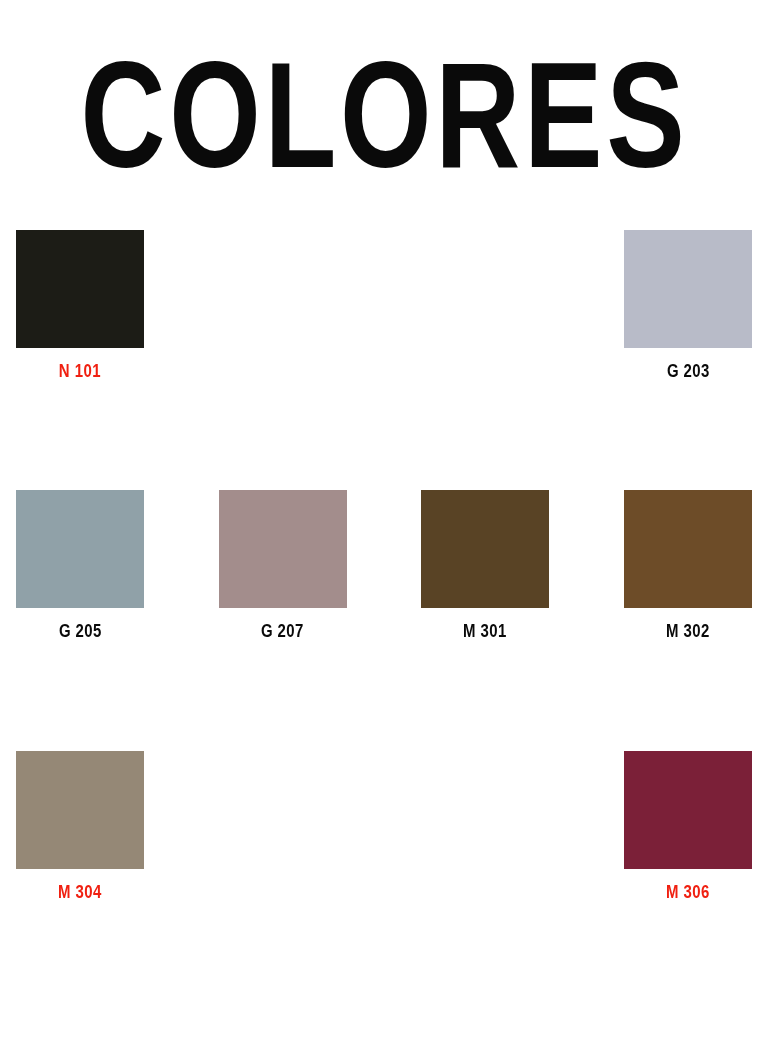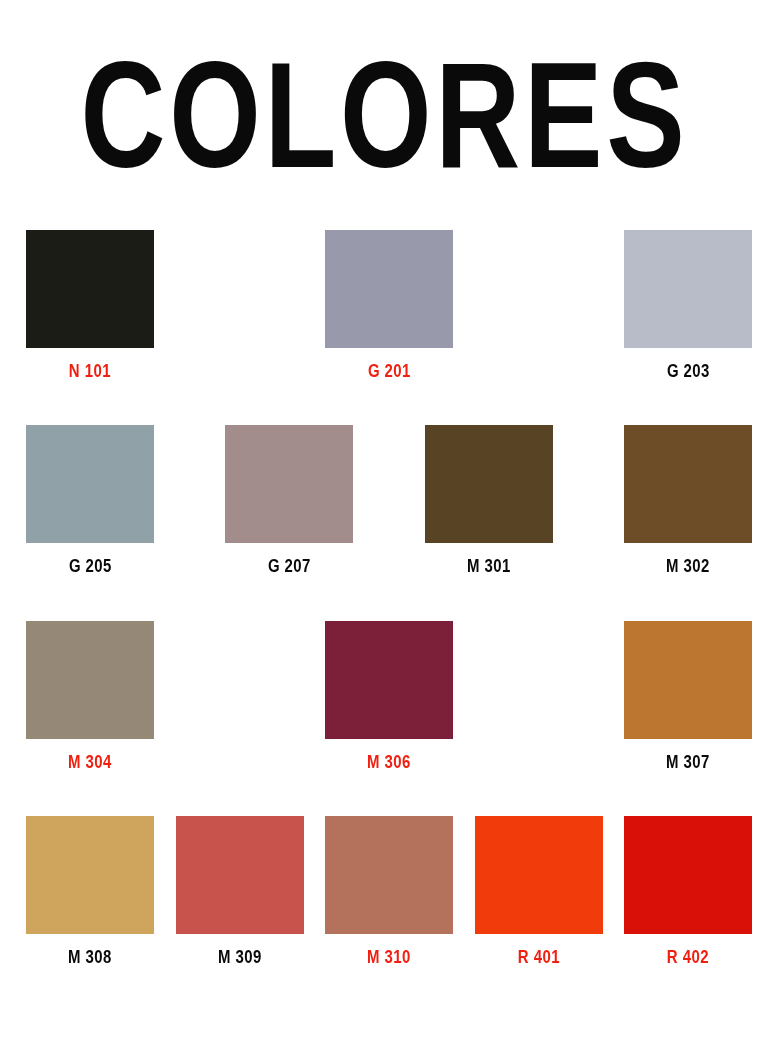--- a/index.html
+++ b/index.html
@@ -45,21 +45,21 @@
     transform-origin: center center;
     white-space: nowrap;
     -webkit-font-smoothing: antialiased;
   }
 
   
   .grid {
     flex: 1 1 auto;
     display: flex;
     flex-direction: column;
-    padding: 0 16px 30px 26px;
+    padding: 0 16px 30px 16px;
     box-sizing: border-box;
   }
   .row {
     flex: 1 1 0;
     display: flex;
     flex-direction: row;
     justify-content: space-between;
     align-items: flex-start;
   }
   .cell {
@@ -96,24 +96,20 @@
     <div class="title">COLORES</div>
   </div>
 
   <div class="grid" id="swatch-grid">
       <div class="row">
         <div class="cell">
           <div class="swatch" style="background-color: rgb(28, 28, 22);"></div>
           <div class="label red">N 101</div>
         </div>
         <div class="cell">
-          <div class="swatch" style="background-color: rgb(152, 153, 171);"></div>
-          <div class="label red">G 201</div>
-        </div>
-        <div class="cell">
           <div class="swatch" style="background-color: rgb(184, 187, 200);"></div>
           <div class="label black">G 203</div>
         </div>
       </div>
       <div class="row">
         <div class="cell">
           <div class="swatch" style="background-color: rgb(144, 161, 168);"></div>
           <div class="label black">G 205</div>
         </div>
         <div class="cell">
@@ -131,42 +127,16 @@
       </div>
       <div class="row">
         <div class="cell">
           <div class="swatch" style="background-color: rgb(149, 136, 118);"></div>
           <div class="label red">M 304</div>
         </div>
         <div class="cell">
           <div class="swatch" style="background-color: rgb(123, 32, 56);"></div>
           <div class="label red">M 306</div>
         </div>
-        <div class="cell">
-          <div class="swatch" style="background-color: rgb(189, 118, 48);"></div>
-          <div class="label black">M 307</div>
-        </div>
-      </div>
-      <div class="row">
-        <div class="cell">
-          <div class="swatch" style="background-color: rgb(207, 164, 93);"></div>
-          <div class="label black">M 308</div>
-        </div>
-        <div class="cell">
-          <div class="swatch" style="background-color: rgb(200, 82, 76);"></div>
-          <div class="label black">M 309</div>
-        </div>
-        <div class="cell">
-          <div class="swatch" style="background-color: rgb(180, 113, 92);"></div>
-          <div class="label red">M 310</div>
-        </div>
-        <div class="cell">
-          <div class="swatch" style="background-color: rgb(242, 59, 10);"></div>
-          <div class="label red">R 401</div>
-        </div>
-        <div class="cell">
-          <div class="swatch" style="background-color: rgb(216, 16, 8);"></div>
-          <div class="label red">R 402</div>
-        </div>
       </div>
     </div>
 
 </div>
 
 </body></html>

